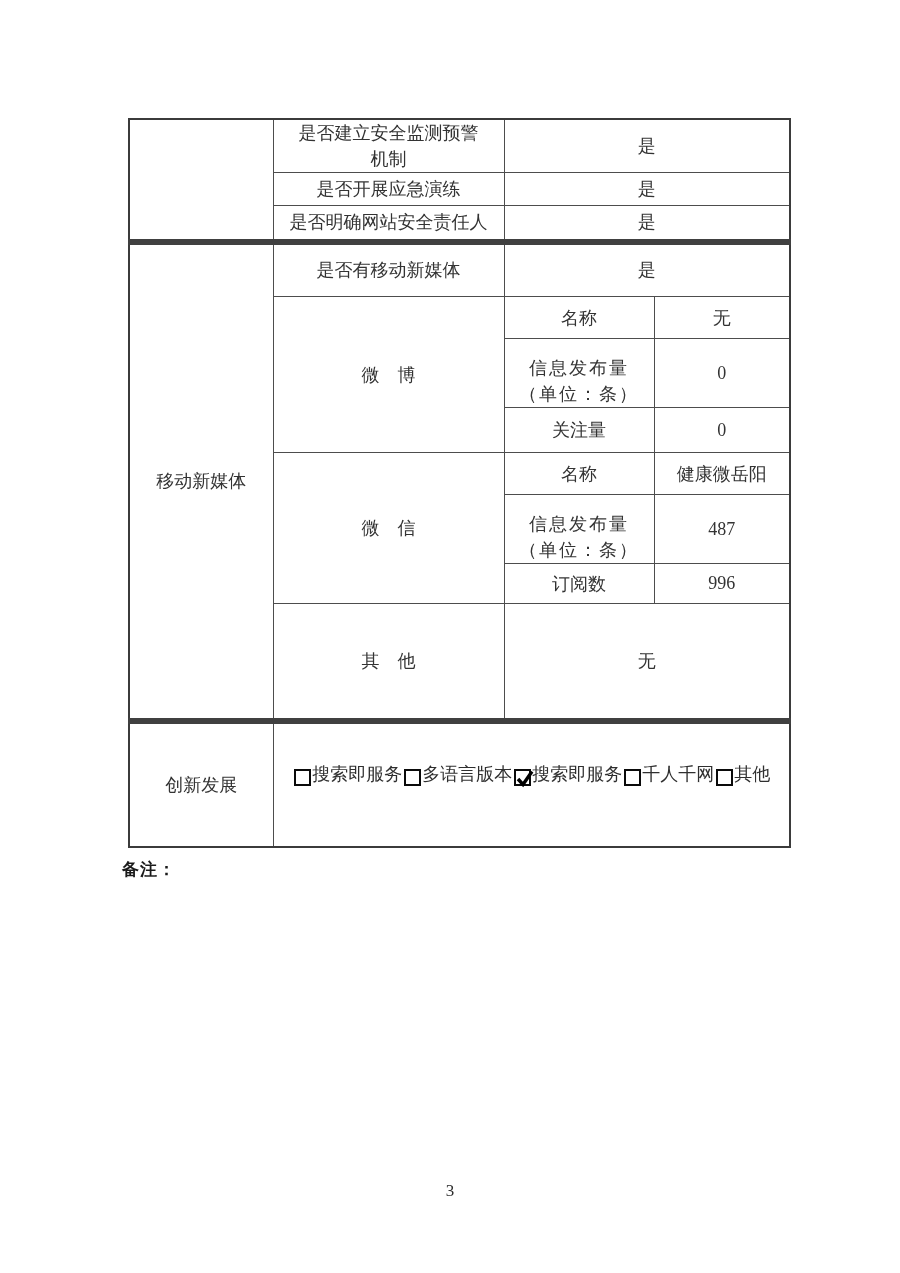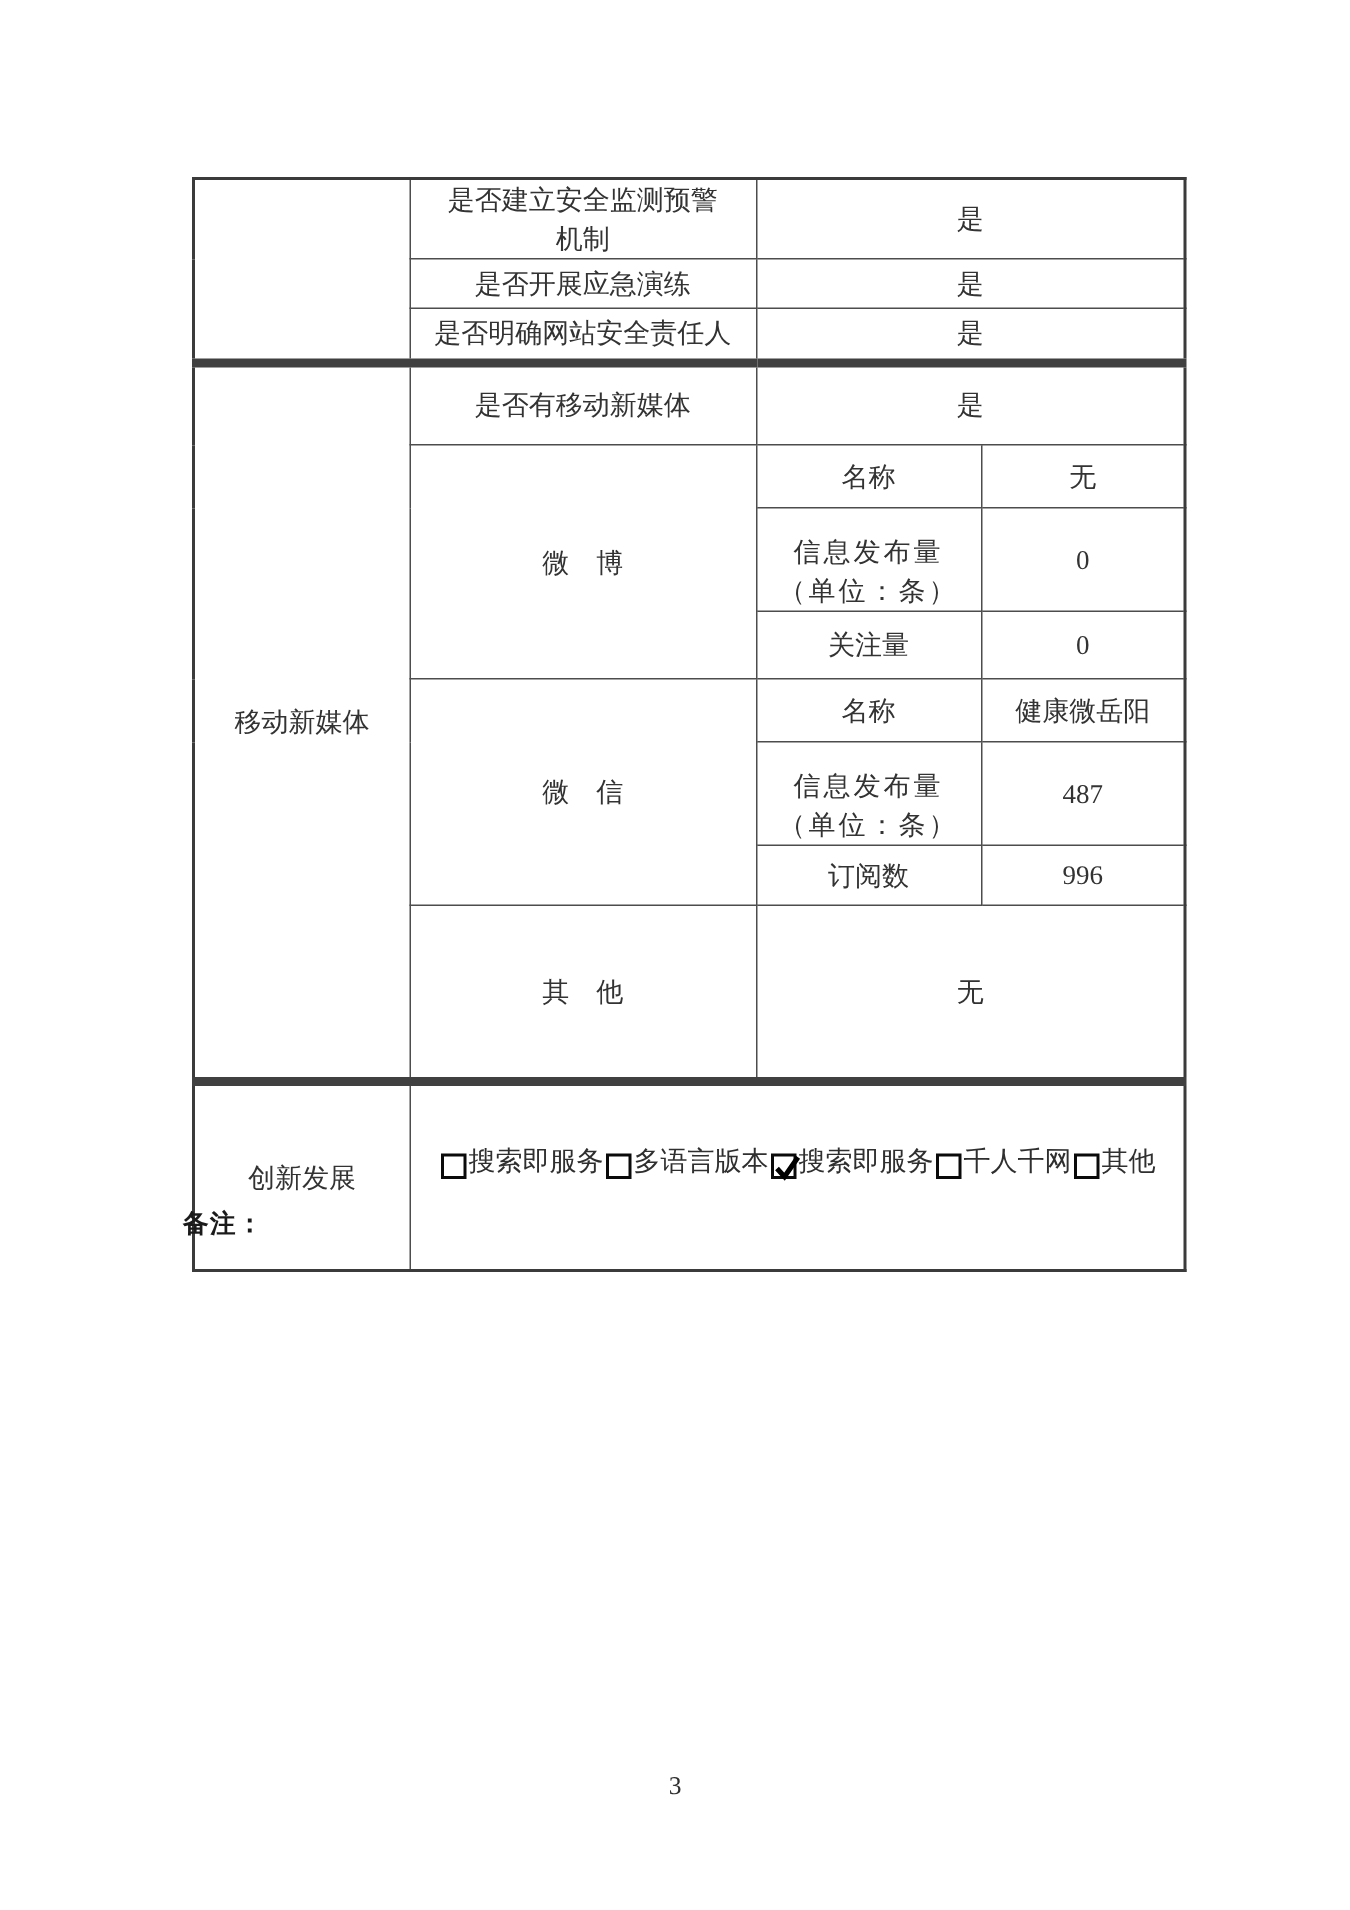--- a/index.html
+++ b/index.html
@@ -58,21 +58,21 @@
     position: relative;
     margin: 0 1px 0 2px;
     flex: 0 0 auto;
   }
   .checkbox svg { display: none; position: absolute; left: -2px; top: -3px; }
   .checkbox.checked svg { display: block; }
   .cb-label { font-size: 18px; color: #2f2f2f; }
   .notes {
     position: absolute;
     left: 122px;
-    top: 804px;
+    top: 858px;
     font-size: 17px;
     font-weight: bold;
     color: #1a1a1a;
     letter-spacing: 1px;
   }
   .page-number {
     position: absolute;
     left: 0;
     top: 1181px;
     width: 100%;

